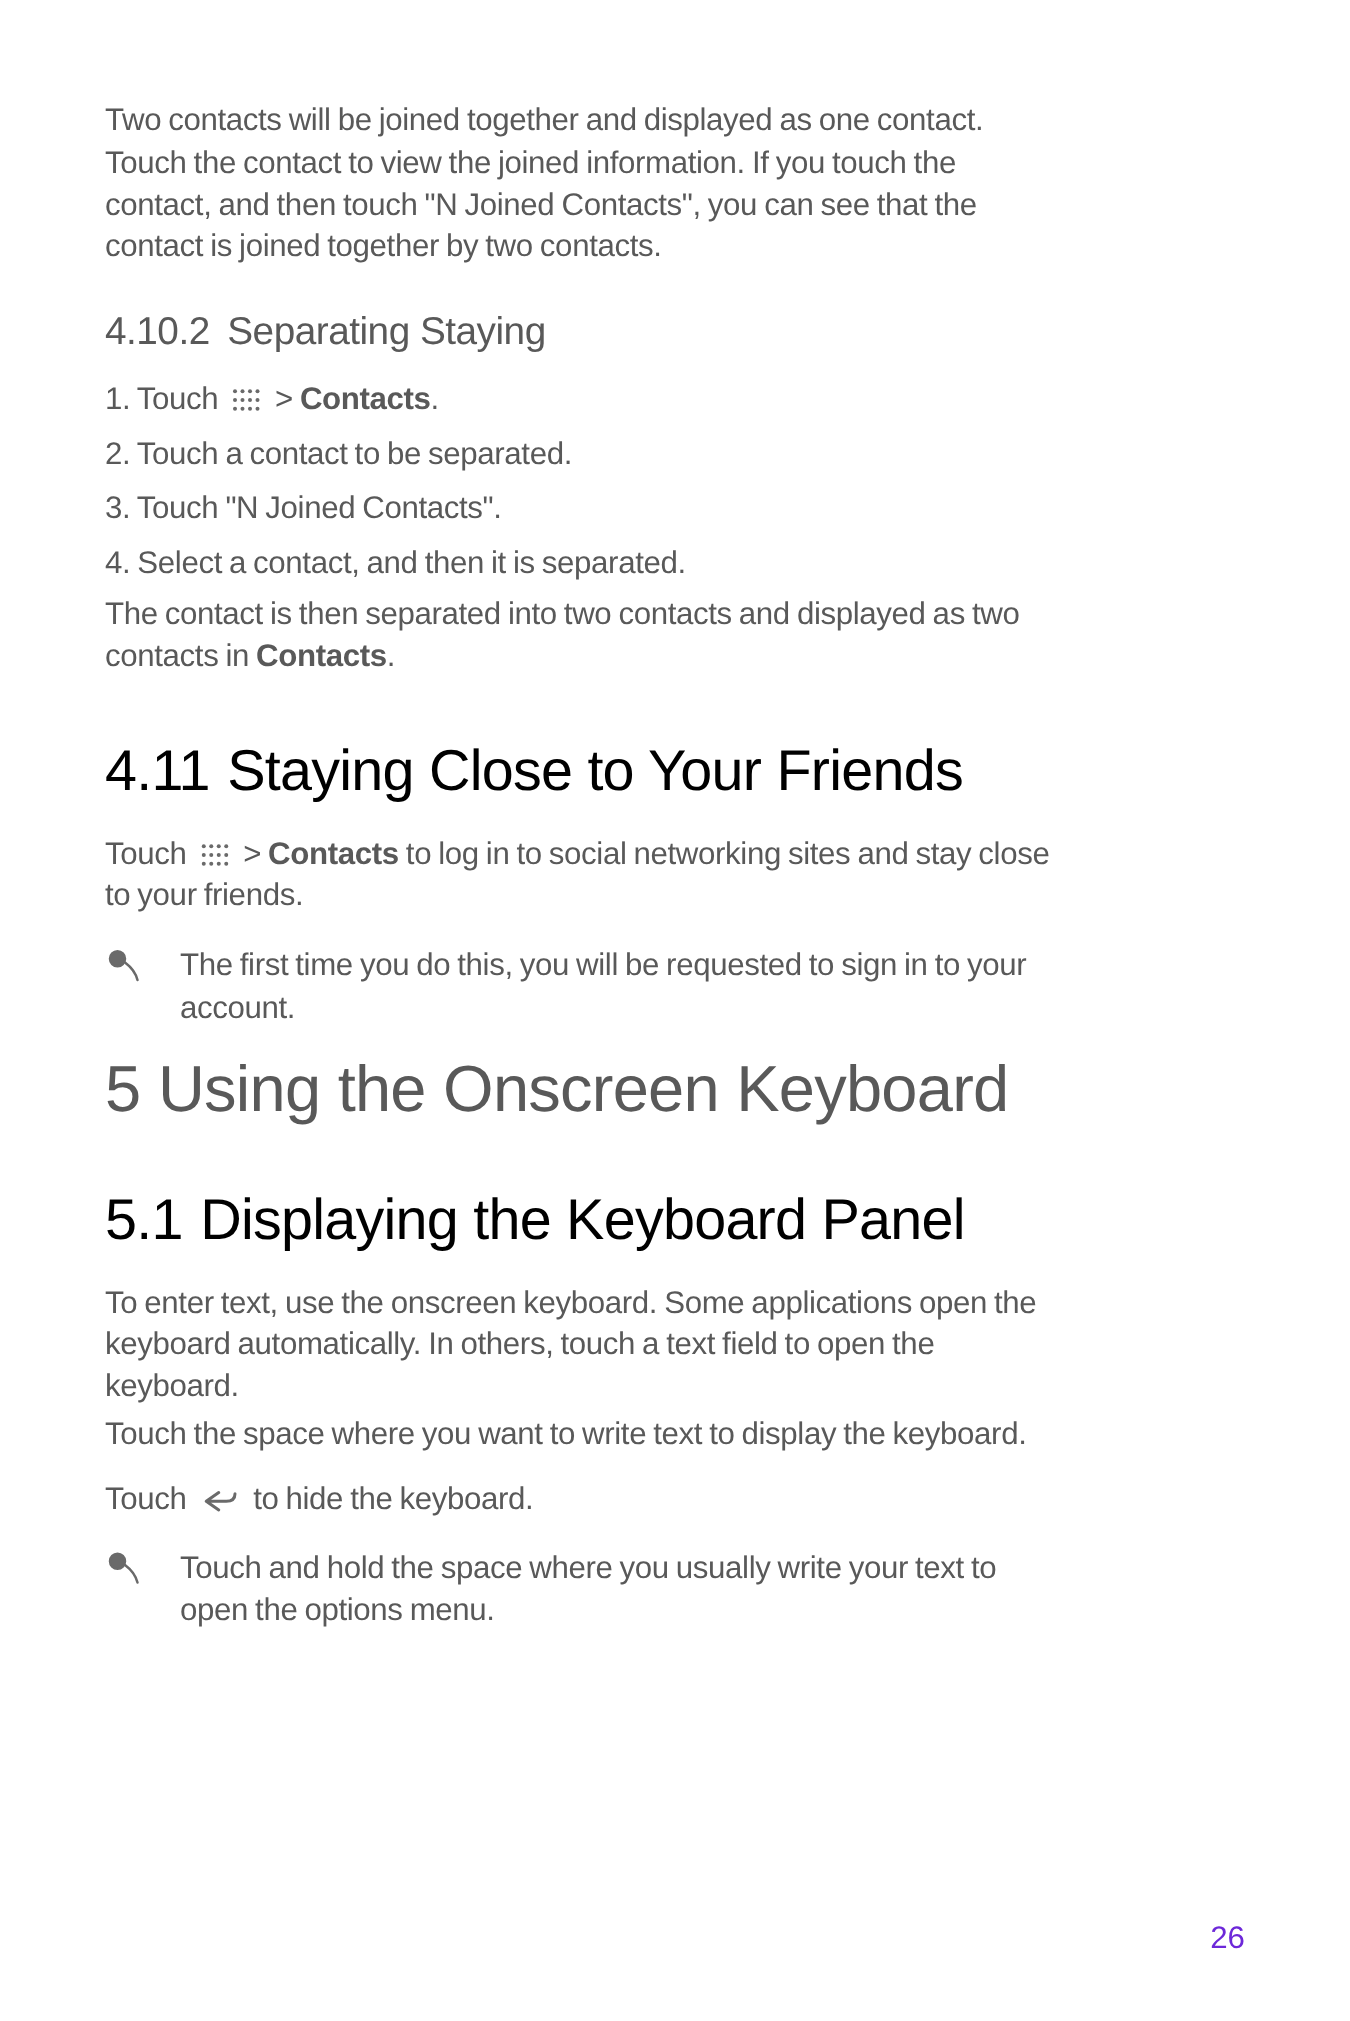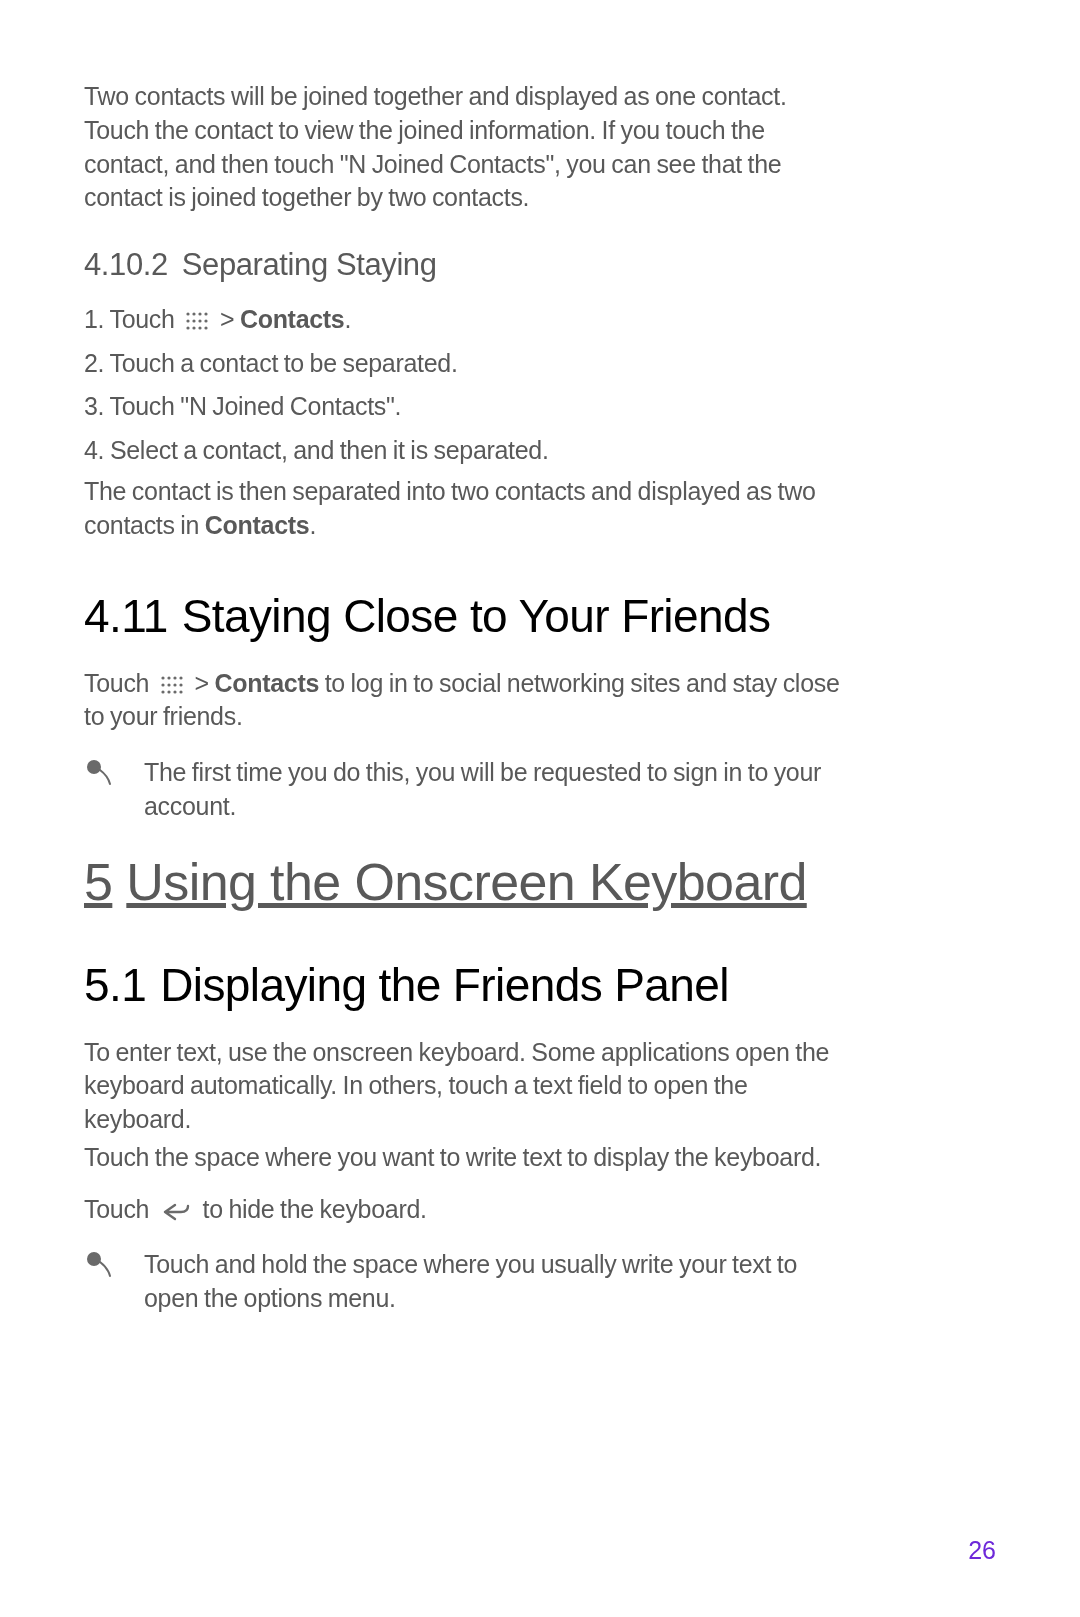--- a/index.html
+++ b/index.html
@@ -33,23 +33,22 @@
     font-weight: 400;
     color: #000000;
     margin: 46px 0 24px 0;
     letter-spacing: -0.6px;
   }
   .h2 .num { margin-right: 14px; }
   .h1 {
     font-size: 52px;
     font-weight: 400;
     color: #595959;
-    margin: 28px 0 24px 0;
+    margin: 18px 0 24px 0;
     letter-spacing: -0.6px;
-    text-decoration: underline;
   }
   .h1 .num { margin-right: 14px; }
   .list-item {
     font-size: 25px;
     line-height: 1.5;
     letter-spacing: -0.3px;
     word-spacing: -1px;
     margin-bottom: 6px;
   }
   .bold { font-weight: 700; color: #595959; }
@@ -162,21 +161,21 @@
         </svg>
     </span>
     <p class="note-text">The first time you do this, you will be requested to sign in to your account.</p>
   </div>
 
   <h1 class="h1">
     <span class="num">5</span><span>Using the Onscreen Keyboard</span>
   </h1>
 
   <h2 class="h2">
-    <span class="num">5.1</span><span>Displaying the Friends Panel</span>
+    <span class="num">5.1</span><span>Displaying the Keyboard Panel</span>
   </h2>
 
   <p class="para" style="margin-bottom:4px;">To enter text, use the onscreen keyboard. Some applications open the keyboard automatically. In others, touch a text field to open the keyboard.</p>
   <p class="para">Touch the space where you want to write text to display the keyboard.</p>
 
   <p class="para">
     <span>Touch </span><span class="inline-icon-back"><svg viewBox="0 0 30 20">
           <path d="M4 10 L14 3 M4 10 L14 17 M4 10 H20 Q27 10 27 4" fill="none" stroke="#6a6a6a" stroke-width="2.4" stroke-linecap="round" stroke-linejoin="round"></path>
         </svg></span><span> to hide the keyboard.</span>
   </p>

